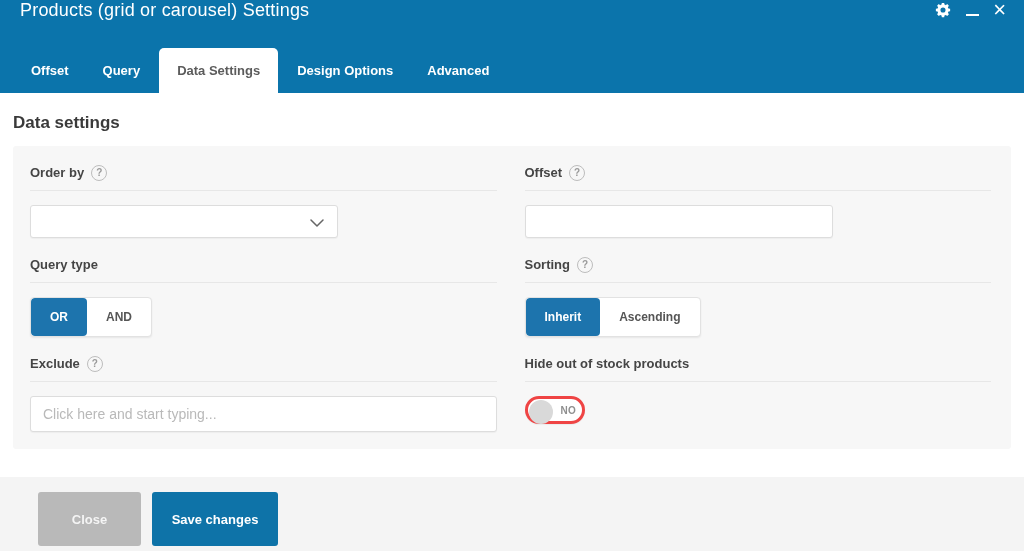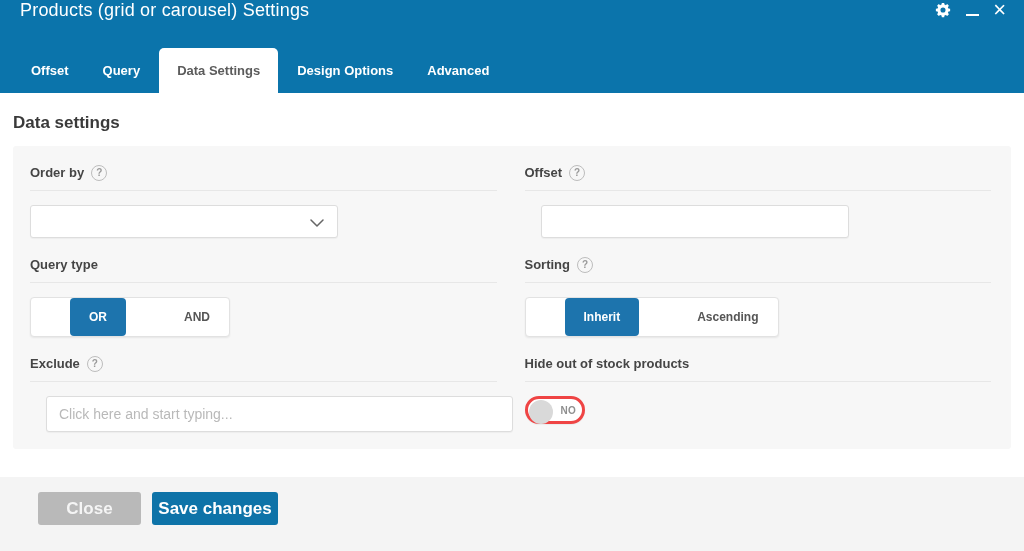--- a/index.html
+++ b/index.html
@@ -111,21 +111,20 @@
     width: 308px;
     height: 33px;
     background: #fff;
     border: 1px solid #ddd;
     border-radius: 3px;
     box-shadow: 0 1px 1px rgba(0,0,0,0.04);
     padding: 0 12px;
     font-family: "Liberation Sans", sans-serif;
     font-size: 14px;
     color: #0c4a6e;
-    margin-left: 16px;
   }
   .text-input.full { width: 100%; height: 36px; }
   .text-input::placeholder { color: #b9b9b9; }
 
   .segmented {
     display: inline-flex;
     background: #fff;
     border: 1px solid #e2e2e2;
     border-radius: 4px;
     box-shadow: 0 1px 2px rgba(0,0,0,0.07);
@@ -136,21 +135,20 @@
     display: inline-flex;
     align-items: center;
     padding: 0 19px;
     font-size: 12px;
     font-weight: 600;
     color: #555;
     background: transparent;
     border: none;
     cursor: pointer;
     font-family: "Liberation Sans", sans-serif;
-    margin-left: 39px;
   }
   .seg-btn.active {
     background: var(--seg-active-bg, #1d74ad);
     color: #fff;
     border-radius: 4px;
   }
 
   .toggle {
     width: 60px;
     height: 28px;
@@ -181,25 +179,25 @@
   
   footer {
     background: var(--footer-bg, #f4f4f4);
     height: 74px;
     display: flex;
     align-items: flex-start;
     padding: 15px 0 0 38px;
     gap: 11px;
   }
   .btn {
-    height: 33px;
+    height: 54px;
     border: none;
     border-radius: 3px;
     font-family: "Liberation Sans", sans-serif;
-    font-size: 17px;
+    font-size: 13px;
     font-weight: 600;
     cursor: pointer;
   }
   .btn-close {
     width: 103px;
     background: var(--close-btn-bg, #b9b9b9);
     color: rgba(255,255,255,0.85);
   }
   .btn-save {
     width: 126px;

